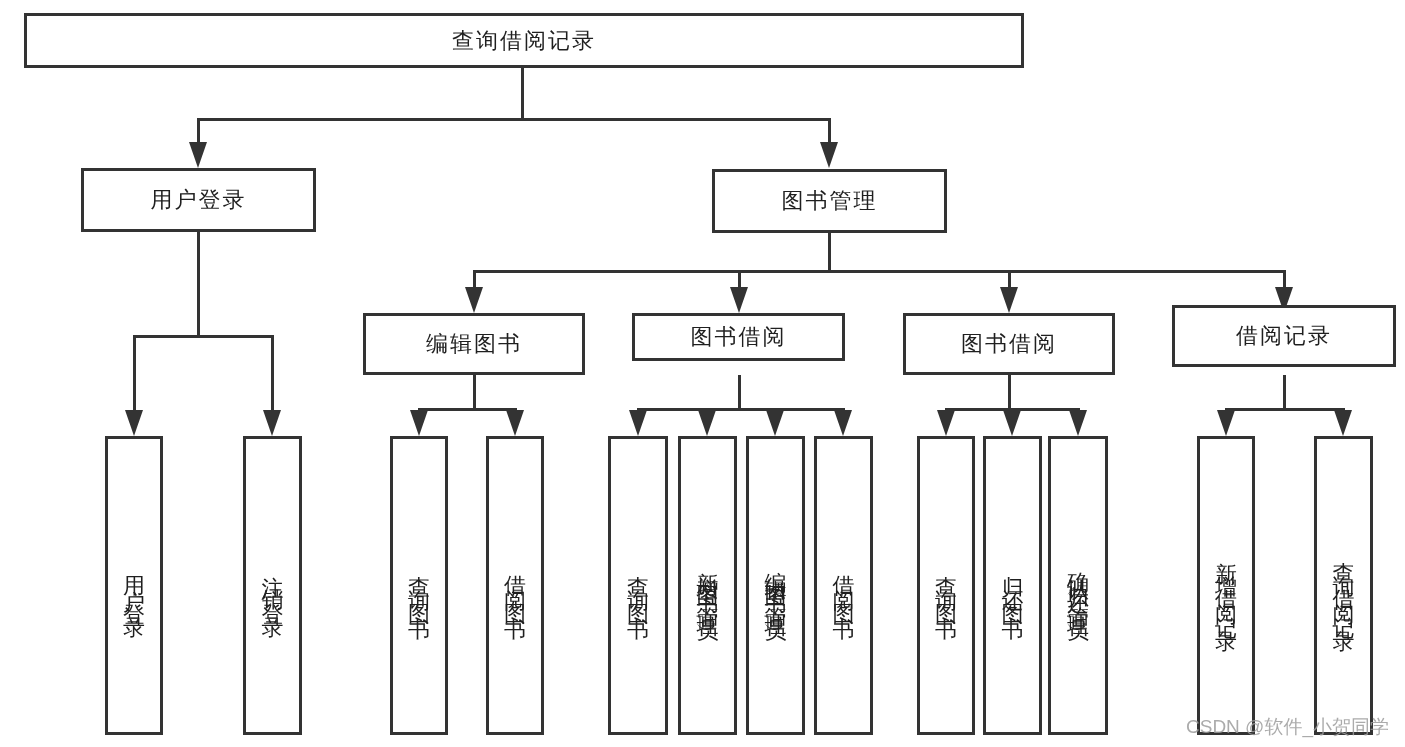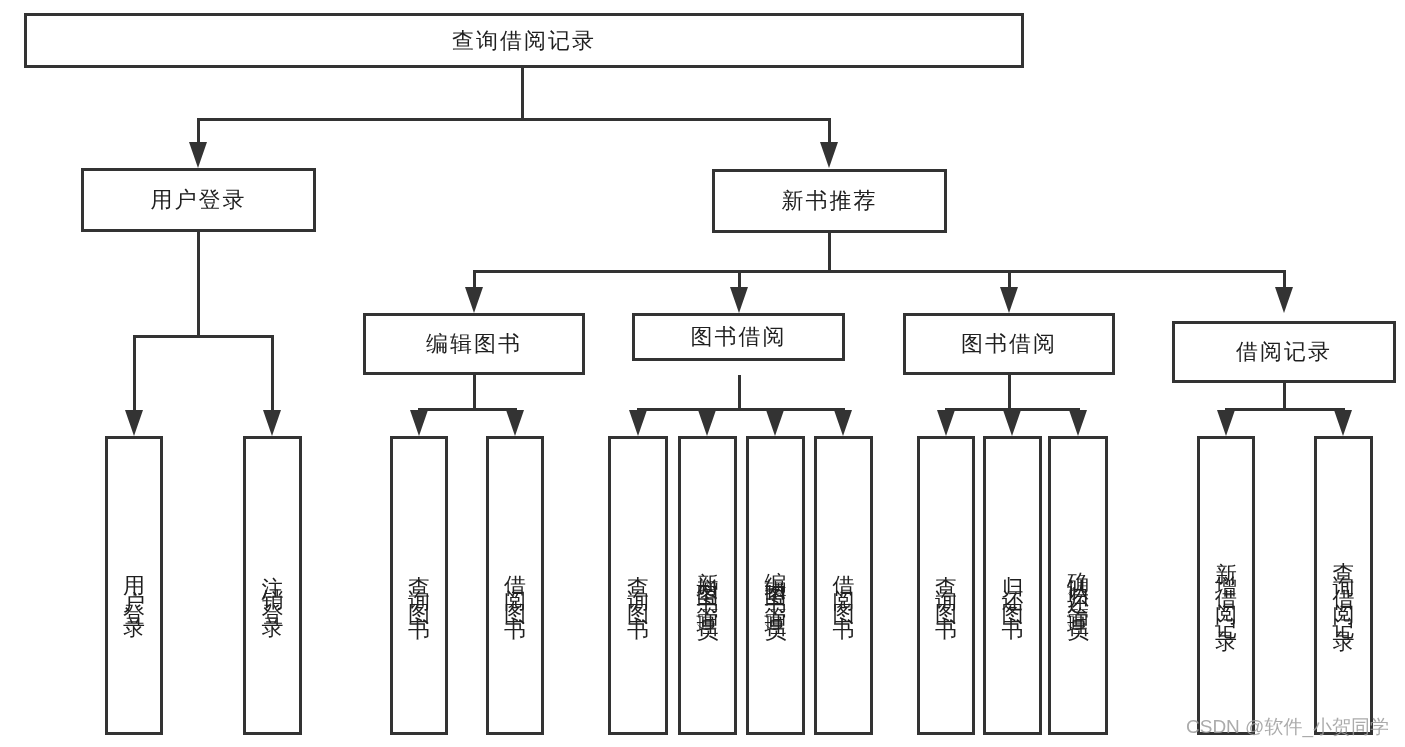--- a/index.html
+++ b/index.html
@@ -118,32 +118,32 @@
       <div class="arrow" style="left: 1334px; top: 410px;"></div>
     </div>
   <div id="nodes">
       <div class="node h" style="left: 24px; top: 13px; width: 1000px; height: 55px;">
         <span class="lbl">查询借阅记录</span>
       </div>
       <div class="node h" style="left: 81px; top: 168px; width: 235px; height: 64px;">
         <span class="lbl">用户登录</span>
       </div>
       <div class="node h" style="left: 712px; top: 169px; width: 235px; height: 64px;">
-        <span class="lbl">新书推荐</span>
+        <span class="lbl">图书管理</span>
       </div>
       <div class="node h" style="left: 363px; top: 313px; width: 222px; height: 62px;">
         <span class="lbl">编辑图书</span>
       </div>
       <div class="node h" style="left: 632px; top: 313px; width: 213px; height: 48px;">
         <span class="lbl">图书借阅</span>
       </div>
       <div class="node h" style="left: 903px; top: 313px; width: 212px; height: 62px;">
         <span class="lbl">图书借阅</span>
       </div>
-      <div class="node h" style="left: 1172px; top: 321px; width: 224px; height: 62px;">
+      <div class="node h" style="left: 1172px; top: 305px; width: 224px; height: 62px;">
         <span class="lbl">借阅记录</span>
       </div>
       <div class="node v" style="left: 105px; top: 436px; width: 58px; height: 299px;">
         <span class="lbl" style="letter-spacing: 14px;">用户登录</span>
       </div>
       <div class="node v" style="left: 243px; top: 436px; width: 59px; height: 299px;">
         <span class="lbl" style="letter-spacing: 14px;">注销登录</span>
       </div>
       <div class="node v" style="left: 390px; top: 436px; width: 58px; height: 299px;">
         <span class="lbl" style="letter-spacing: 14px;">查询图书</span>

